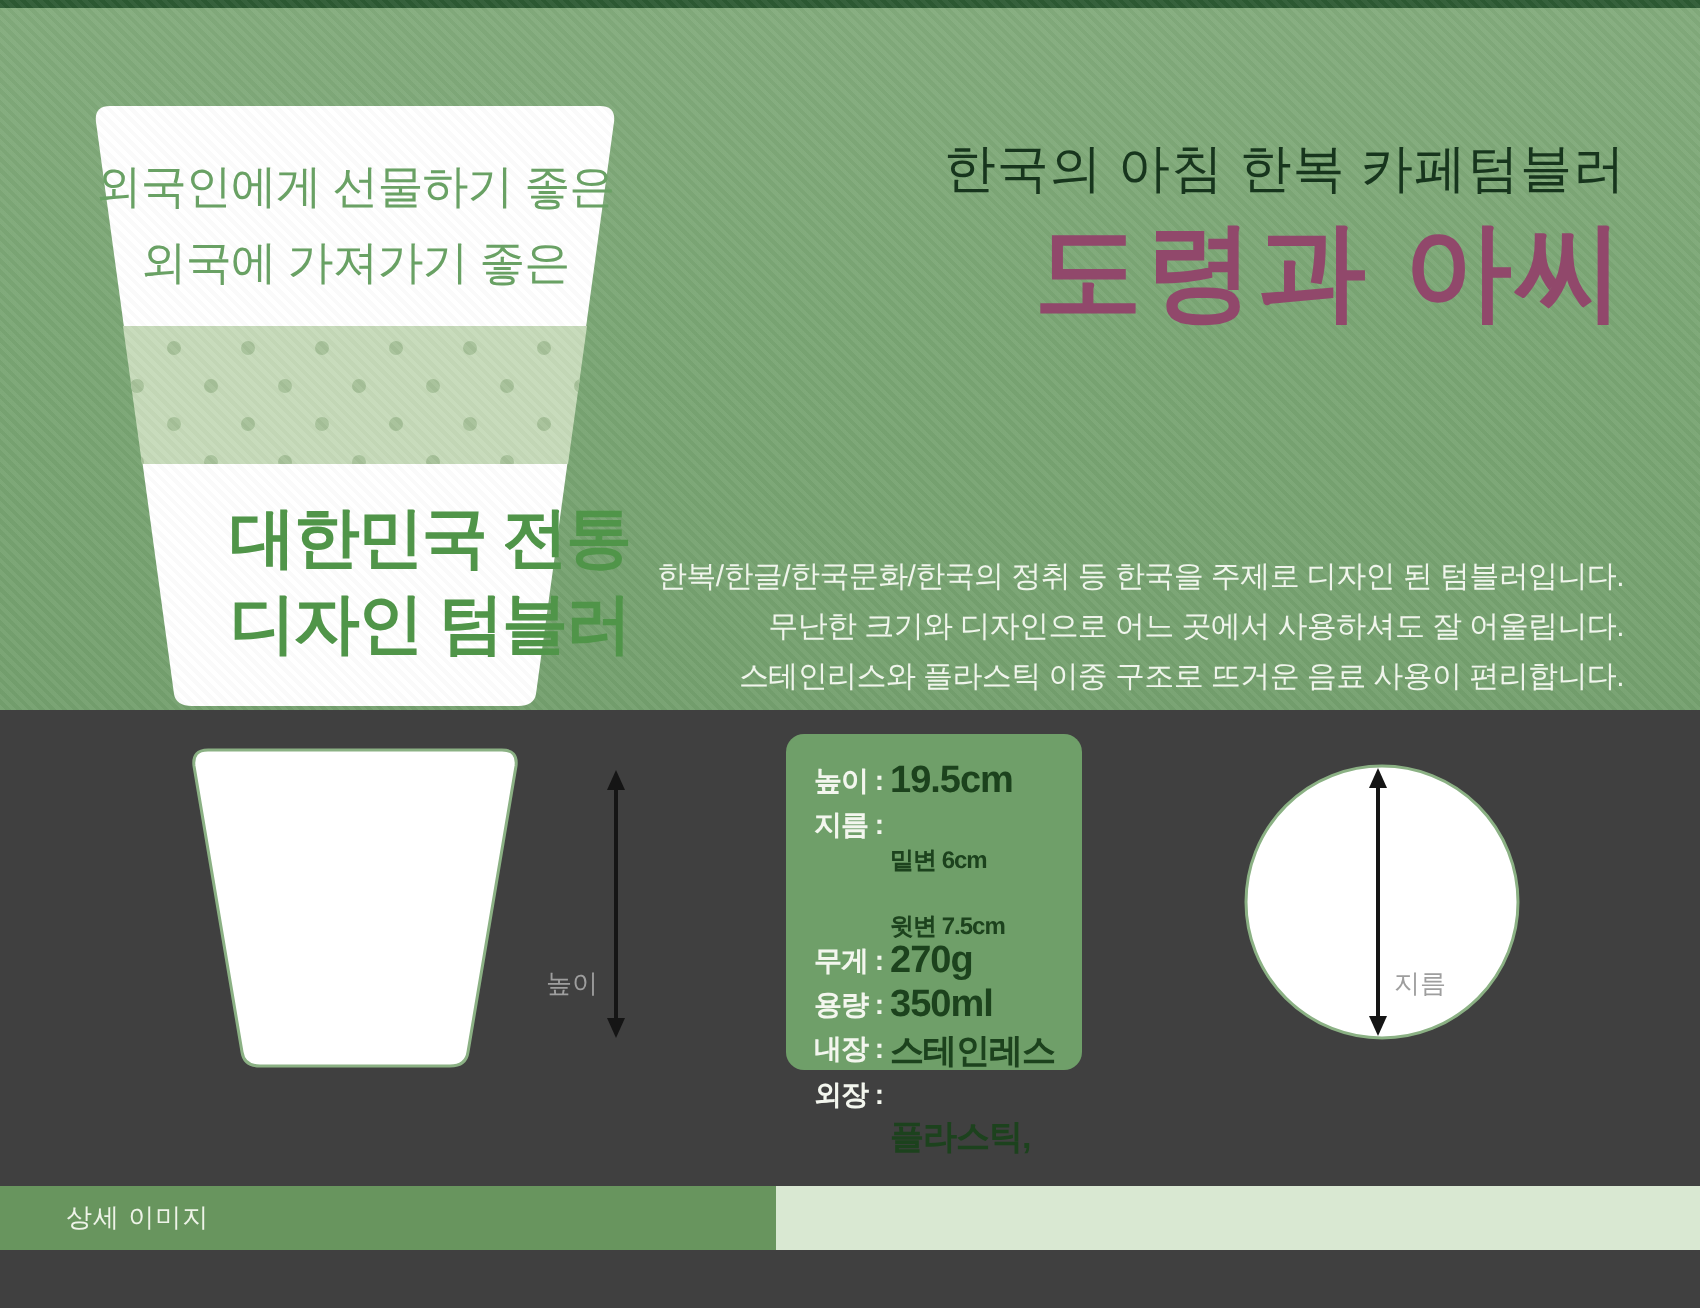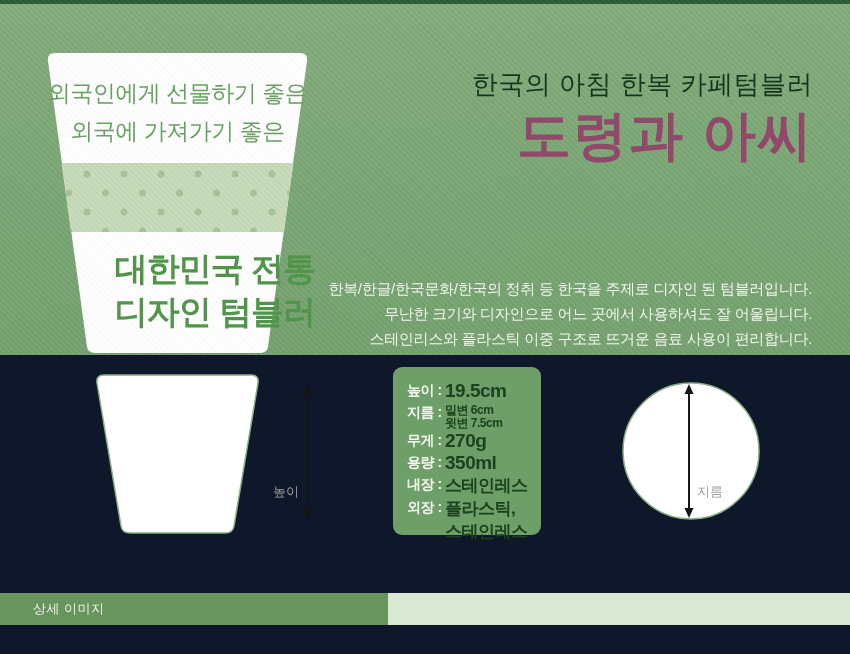--- a/index.html
+++ b/index.html
@@ -1,19 +1,19 @@
 <!DOCTYPE html>
 <html><head>
 <meta charset="utf-8">
 <style>
   html,body{margin:0;padding:0;background:#fff;}
   .page{
     position:relative;width:850px;height:654px;overflow:hidden;
     font-family:"Liberation Sans","DejaVu Sans",sans-serif;
-    background:#0f172a;
+    background:#404040;
   }
   
   .hero{
     position:absolute;left:0;top:0;width:850px;height:355px;
     background:linear-gradient(180deg,#83ab7c 0%,#7aa674 45%,#74a06e 100%);
   }
   .hero::after{ 
     content:"";position:absolute;inset:0;pointer-events:none;
     background:repeating-linear-gradient(45deg,rgba(255,255,255,0.045) 0 2px,rgba(0,0,0,0.02) 2px 4px);
   }
@@ -54,21 +54,21 @@
   }
   .spec-row{display:flex;align-items:flex-start;}
   .spec-label{
     color:#f3f6ee;font-size:14px;font-weight:bold;flex:0 0 38px;letter-spacing:-0.5px;padding-top:2px;
   }
   .spec-label::after{content:" :";}
   .spec-value{color:#1c421d;font-weight:bold;letter-spacing:-0.5px;}
   .spec-value.lg{font-size:19px;}
   .spec-value.md{font-size:17px;}
   .spec-value.sm{font-size:12px;line-height:13px;padding-top:2px;}
-  .spec-value .vline{display:block;}
+  .spec-value .vline{display:block;margin-top:20px;}
   
   .footer-bar{position:absolute;left:0;top:593px;width:850px;height:40px;display:flex;}
   .footer-dark{
     width:388px;height:32px;background:#68955e;display:flex;align-items:center;
     color:#eef3e8;font-size:13px;padding-left:33px;box-sizing:border-box;letter-spacing:0.5px;
   }
   .footer-light{flex:1;height:32px;background:#d9e8d2;}
 </style>
 </head>
 <body>

